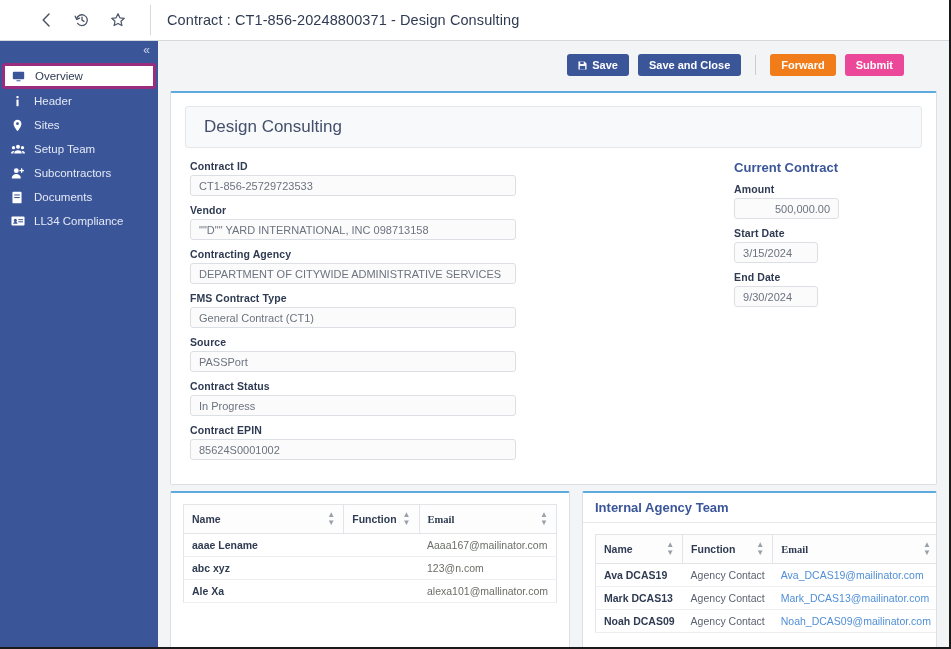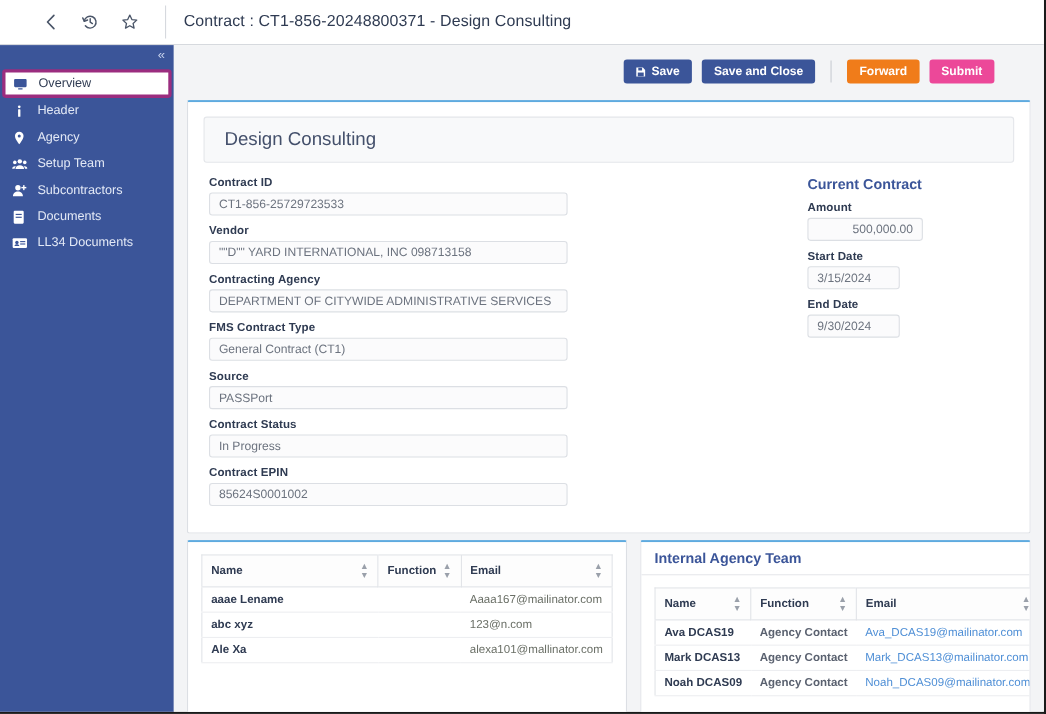--- a/index.html
+++ b/index.html
@@ -212,34 +212,34 @@
   thead th {
     background: #fdfdfd;
     border-bottom: 1px solid #e2e4e8;
     border-right: 1px solid #e2e4e8;
     font-size: 10.5px; font-weight: bold; color: #2f3b52;
     text-align: left;
     padding: 6px 8px;
     height: 26px;
     white-space: nowrap;
   }
-  thead th:last-child { border-right: none; }
+  thead th:last-child { border-right: none; font-family: Liberation Serif, serif; }
   .th-inner { display: flex; align-items: center; justify-content: space-between; gap: 6px; }
   .sort-ico { color: #9aa0aa; font-size: 8px; line-height: 1; display:flex; flex-direction:column; }
   tbody td {
     border-bottom: 1px solid #edeef1;
     padding: 5px 8px;
     height: 22px;
     color: #2f3b52;
     font-size: 10.5px;
     white-space: nowrap;
     overflow: hidden;
   }
   tbody td.name { font-weight: bold; }
-  tbody td.fn { color: #5b6270; font-weight: bold; }
+  tbody td.fn { color: #5b6270; font-weight: normal; }
   tbody td.email { color: #6a6f66; }
   tbody td.email-link { color: #4f8fd6; }
 
   
   .scroll-strip {
     position: absolute; right: 0; top: 0;
     width: 10px; height: 608px;
     background: transparent;
   }
 </style>
@@ -298,21 +298,21 @@
         <span class="s-lbl">Header</span>
       </div>
 
       <div class="side-item">
         <span class="s-ico">
           <svg width="13" height="13" viewBox="0 0 16 16">
               <path d="M8 1 C5.3 1 3.2 3.1 3.2 5.8 C3.2 9.4 8 15 8 15 C8 15 12.8 9.4 12.8 5.8 C12.8 3.1 10.7 1 8 1 Z" fill="currentColor"></path>
               <circle cx="8" cy="5.7" r="1.7" fill="#3b5599"></circle>
             </svg>
         </span>
-        <span class="s-lbl">Agency</span>
+        <span class="s-lbl">Sites</span>
       </div>
 
       <div class="side-item">
         <span class="s-ico">
           <svg width="14" height="13" viewBox="0 0 18 16">
             <circle cx="9" cy="4.4" r="2.6" fill="currentColor"></circle>
             <circle cx="3.2" cy="5.6" r="2.1" fill="currentColor"></circle>
             <circle cx="14.8" cy="5.6" r="2.1" fill="currentColor"></circle>
             <path d="M4 13.2 C4 10.6 6.2 9 9 9 C11.8 9 14 10.6 14 13.2 Z" fill="currentColor"></path>
             <path d="M0 13 C0 11.2 1.4 10 3.2 10 L4.6 10 C3.6 10.8 3 11.8 3 13 Z" fill="currentColor"></path>
@@ -348,21 +348,21 @@
       <div class="side-item">
         <span class="s-ico">
           <svg width="14" height="12" viewBox="0 0 18 14">
               <rect x="0.6" y="1.2" width="16.8" height="11.6" rx="1.4" fill="currentColor"></rect>
               <circle cx="5.6" cy="6.2" r="2" fill="#3b5599"></circle>
               <rect x="9.4" y="4.6" width="6" height="1.3" fill="#3b5599"></rect>
               <rect x="9.4" y="7.4" width="6" height="1.3" fill="#3b5599"></rect>
               <path d="M2.8 10.4 C2.8 8.9 4 8.3 5.6 8.3 C7.2 8.3 8.4 8.9 8.4 10.4 Z" fill="#3b5599"></path>
             </svg>
         </span>
-        <span class="s-lbl">LL34 Documents</span>
+        <span class="s-lbl">LL34 Compliance</span>
       </div>
 
     </div>
   </div>
 
   <div class="main">
 
     <div class="toolbar">
       <button class="btn btn-blue">
         <span class="save-ico">

